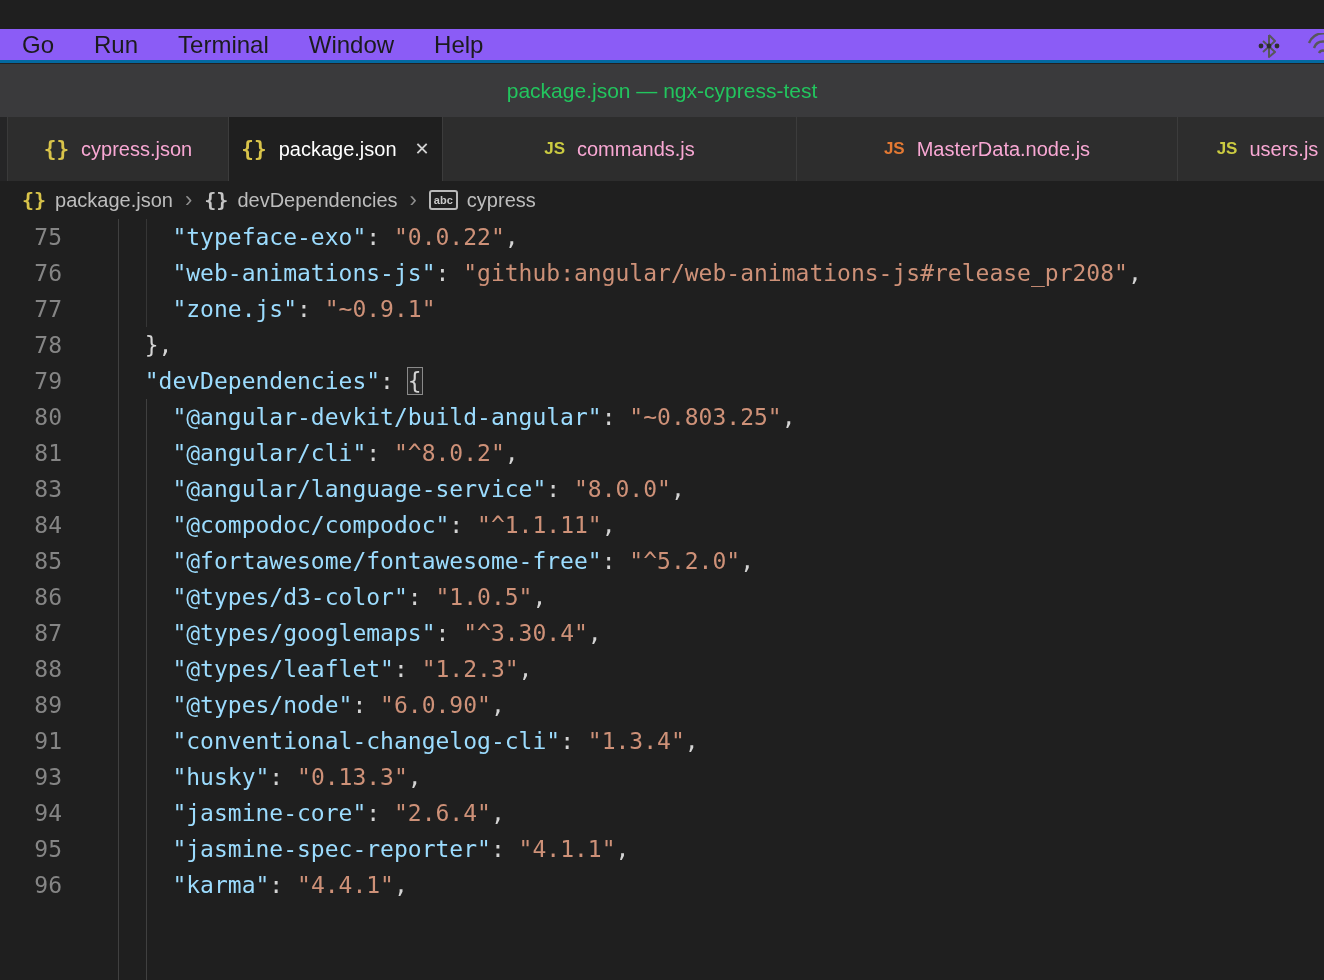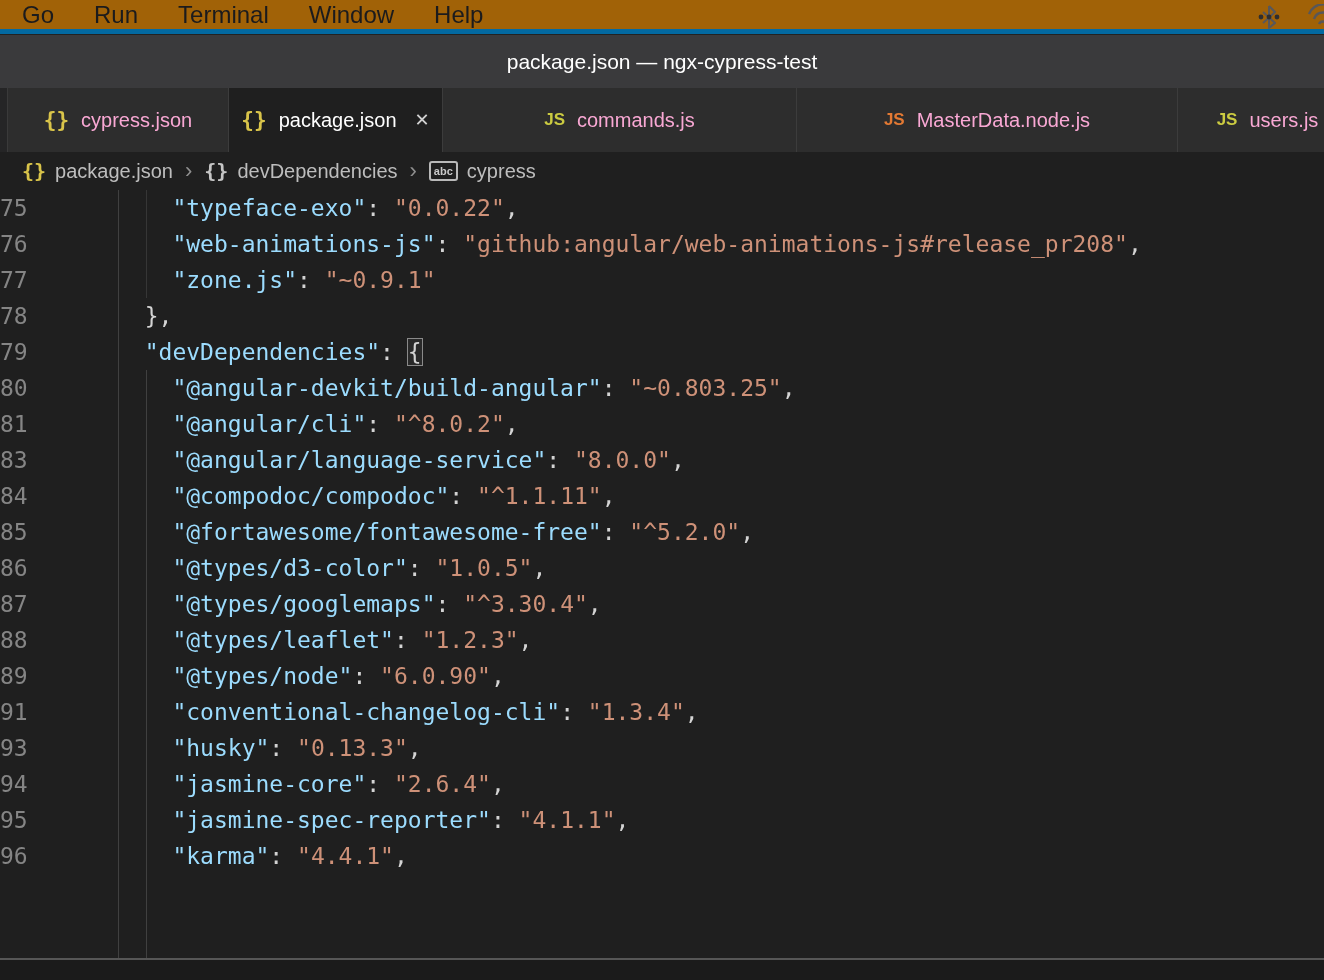--- a/index.html
+++ b/index.html
@@ -1,30 +1,30 @@
 <!DOCTYPE html>
 <html><head>
 <meta charset="utf-8">
 <style>
   * { margin:0; padding:0; box-sizing:border-box; }
   html,body { width:1324px; height:980px; overflow:hidden; background:#1f1f1f; }
   .screen { position:relative; width:1324px; height:980px; font-family:"Liberation Sans", sans-serif; overflow:hidden; }
 
   
-  .menubar { position:relative; height:34px; background:#a16207; border-bottom:5px solid #0369a1;
-             display:flex; align-items:center; }
+  .menubar { position:relative; height:34px; background:#8b5cf6; border-bottom:3px solid #0369a1;
+             display:flex; align-items:center;margin-top:29px; }
   .menu-items { display:flex; gap:40px; padding-left:22px; }
   .menu-item { font-size:24px; color:#1b1b1d; cursor:default; }
   .status-icons { position:absolute; right:0; top:0; height:34px; display:flex; align-items:center; gap:24px; overflow:hidden; width:90px; justify-content:flex-end; }
   .status-icons svg { display:block; }
 
   
   .titlebar { height:54px; background:#3a3a3c; border-top:1px solid #222;
               display:flex; align-items:center; justify-content:center; }
-  .titlebar .title { font-size:21px; color:#ffffff; }
+  .titlebar .title { font-size:21px; color:#22c55e; }
 
   
   .tabbar { height:64px; background:#252526; display:flex; overflow:hidden; }
   .tab-strip-left { width:8px; background:#252526; border-right:1px solid #3a3a3a; flex:none; }
   .tab { height:64px; flex:none; display:flex; align-items:center; justify-content:center;
          background:#2d2d2d; border-right:1px solid #3c3c3c; gap:12px; cursor:pointer; }
   .tab.active { background:#1f1f1f; }
   .tab .tab-label { font-size:20px; color:#f9a8d4; }
   .tab.active .tab-label { color:#ffffff; }
   .icon-braces { font-family:"DejaVu Sans Mono", monospace; font-weight:bold; font-size:21px; }
@@ -44,21 +44,21 @@
   
   .editor { position:relative; height:768px; background:#1f1f1f; overflow:hidden;
             font-family:"DejaVu Sans Mono", monospace; font-size:23px; }
   .guide { position:absolute; width:1px; background:#404040; }
   .guide.g0 { left:118px; top:0; bottom:0; }
   .guide.g2a { left:146px; top:0; height:108px; background:#363636; }
   .guide.g2b { left:146px; top:180px; bottom:0; }
   .row { position:relative; height:36px; line-height:36px; white-space:pre; }
   .row.cur::after { content:""; position:absolute; left:100px; right:0; top:0; bottom:0;
                     border-top:1px solid #3e3e3e; border-bottom:1px solid #3e3e3e; pointer-events:none; }
-  .ln { position:absolute; left:0; top:0; width:62px; text-align:left; color:#858585; }
+  .ln { position:absolute; left:0; top:0; width:62px; text-align:right; color:#858585; }
   .gitbar { position:absolute; left:65px; top:1px; bottom:1px; width:8px; background:#5e7d13; }
   .code { position:absolute; left:117px; top:0; white-space:pre; }
   .tok-key { color:#9cdcfe; }
   .tok-str { color:#ce9178; }
   .tok-punct { color:#d4d4d4; }
   .tok-brace-match { color:#d4d4d4; border:1px solid #8a8a8a; background:rgba(90,90,90,0.18); margin:-1px; }
 
   
   .bottom-strip { height:22px; background:#1b1b1b; border-top:2px solid #565656; }
 </style>

